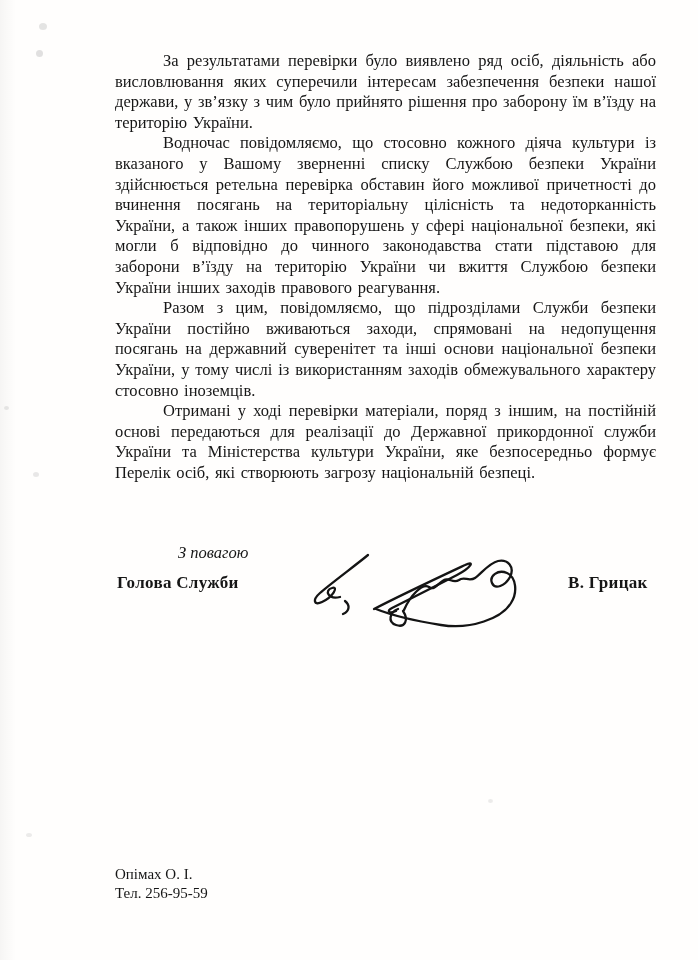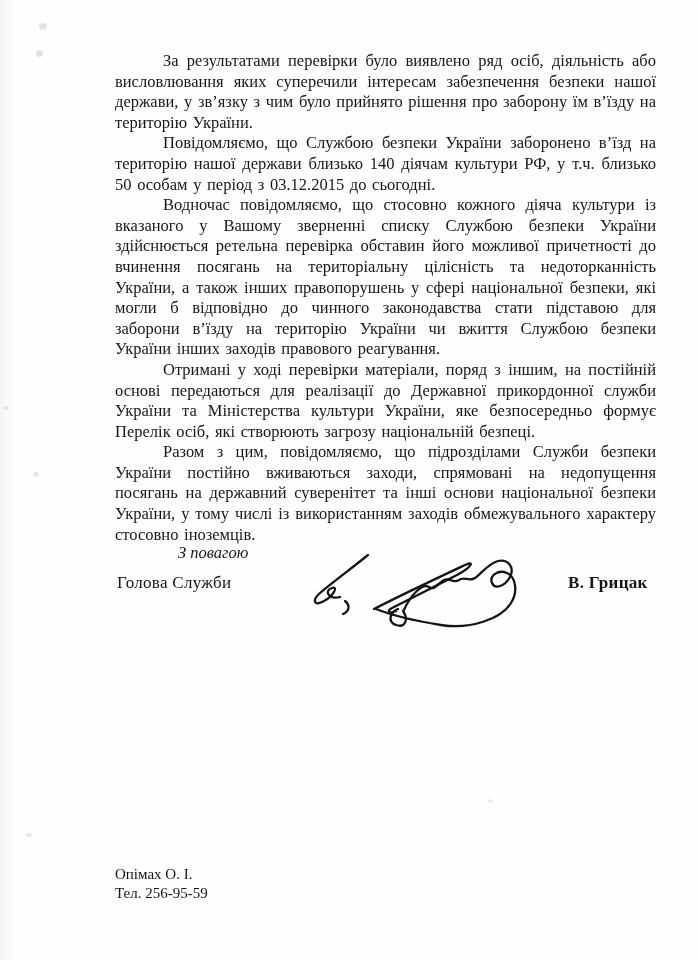--- a/index.html
+++ b/index.html
@@ -33,21 +33,21 @@
     line-height:20.6px;
     word-spacing:1.5px;
   }
   .valediction{
     position:absolute;left:178px;top:543px;
     font-style:italic;
     font-size:16.5px;
   }
   .signer-title{
     position:absolute;left:117px;top:573px;
-    font-weight:normal;font-size:17px;letter-spacing:.3px;
+    font-weight:bold;font-size:17px;letter-spacing:.3px;
   }
   .signer-name{
     position:absolute;left:568px;top:573px;
     font-weight:bold;font-size:17px;letter-spacing:.3px;text-align:right;
   }
   .signature{
     position:absolute;left:306px;top:548px;width:218px;height:92px;
   }
   .signature path{
     fill:none;stroke:#141414;stroke-width:2.3;
@@ -75,24 +75,23 @@
 
   <span class="speck s1"></span>
   <span class="speck s2"></span>
   <span class="speck s3"></span>
   <span class="speck s4"></span>
   <span class="speck s5"></span>
   <span class="speck s6"></span>
 
   <main class="body-text">
     <p>За результатами перевірки було виявлено ряд осіб, діяльність або висловлювання яких суперечили інтересам забезпечення безпеки нашої держави, у зв’язку з чим було прийнято рішення про заборону їм в’їзду на територію України.</p>
-    <p>Повідомляємо, що Службою безпеки України заборонено в’їзд на територію нашої держави близько 140 діячам культури РФ, у т.ч. близько 50 особам у період з 03.12.2015 до сьогодні.</p>
     <p>Водночас повідомляємо, що стосовно кожного діяча культури із вказаного у Вашому зверненні списку Службою безпеки України здійснюється ретельна перевірка обставин його можливої причетності до вчинення посягань на територіальну цілісність та недоторканність України, а також інших правопорушень у сфері національної безпеки, які могли б відповідно до чинного законодавства стати підставою для заборони в’їзду на територію України чи вжиття Службою безпеки України інших заходів правового реагування.</p>
+    <p>Разом з цим, повідомляємо, що підрозділами Служби безпеки України постійно вживаються заходи, спрямовані на недопущення посягань на державний суверенітет та інші основи національної безпеки України, у тому числі із використанням заходів обмежувального характеру стосовно іноземців.</p>
     <p>Отримані у ході перевірки матеріали, поряд з іншим, на постійній основі передаються для реалізації до Державної прикордонної служби України та Міністерства культури України, яке безпосередньо формує Перелік осіб, які створюють загрозу національній безпеці.</p>
-    <p>Разом з цим, повідомляємо, що підрозділами Служби безпеки України постійно вживаються заходи, спрямовані на недопущення посягань на державний суверенітет та інші основи національної безпеки України, у тому числі із використанням заходів обмежувального характеру стосовно іноземців.</p>
   </main>
 
   <div class="valediction">З повагою</div>
 
   <div class="signer-title">Голова Служби</div>
 
   <svg class="signature" viewBox="0 0 218 92" aria-hidden="true">
 
     <path d="M62,7 C50,17 24,36 14,45 C6,52 8,58 16,54 C27,49 33,38 26,40 C18,42 22,52 34,49"></path>
     <path d="M39,53 C44,57 44,63 37,66"></path>

